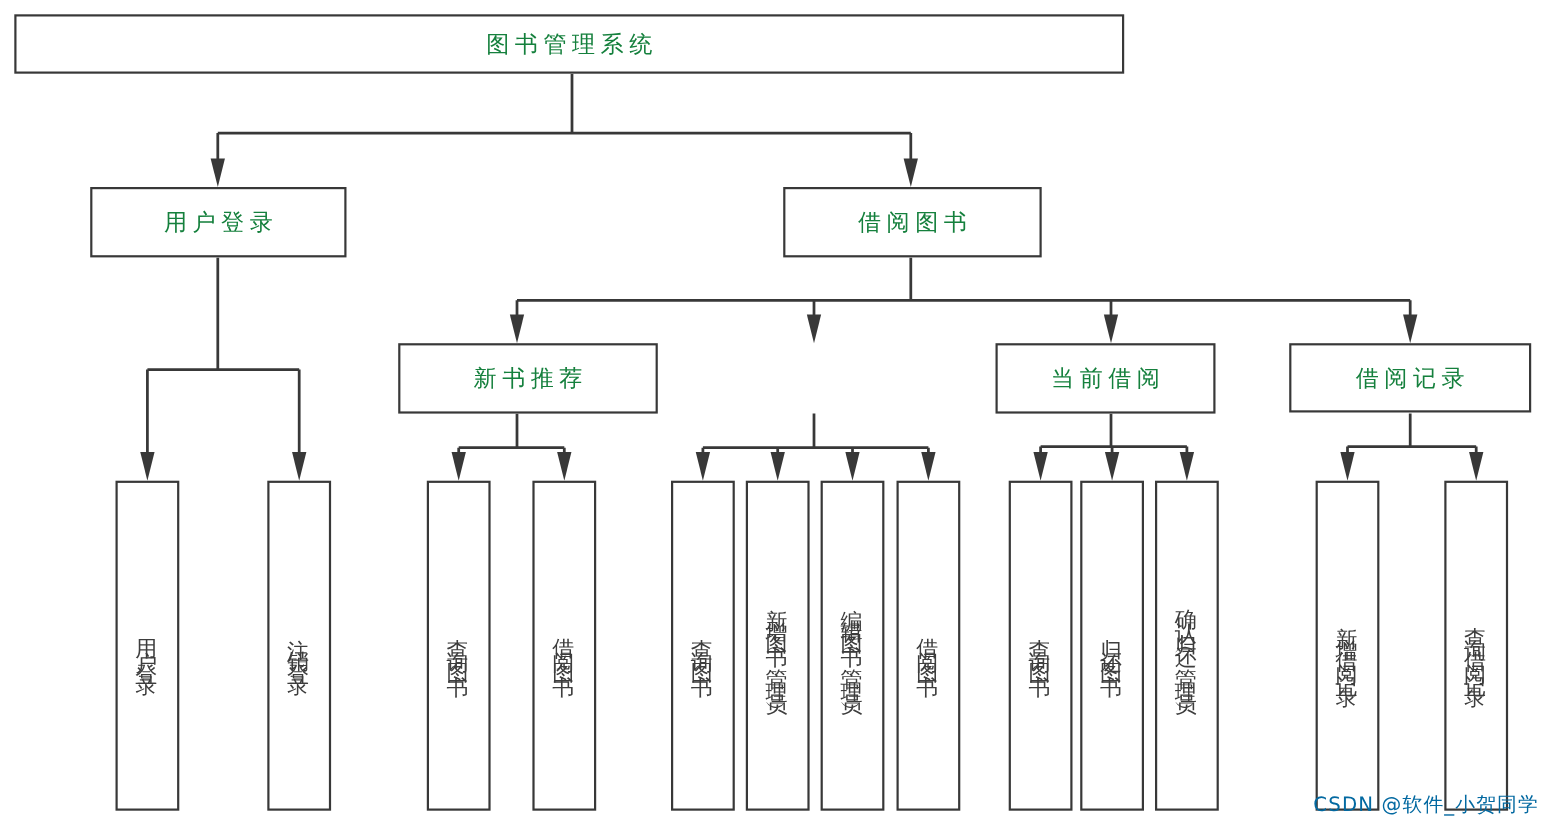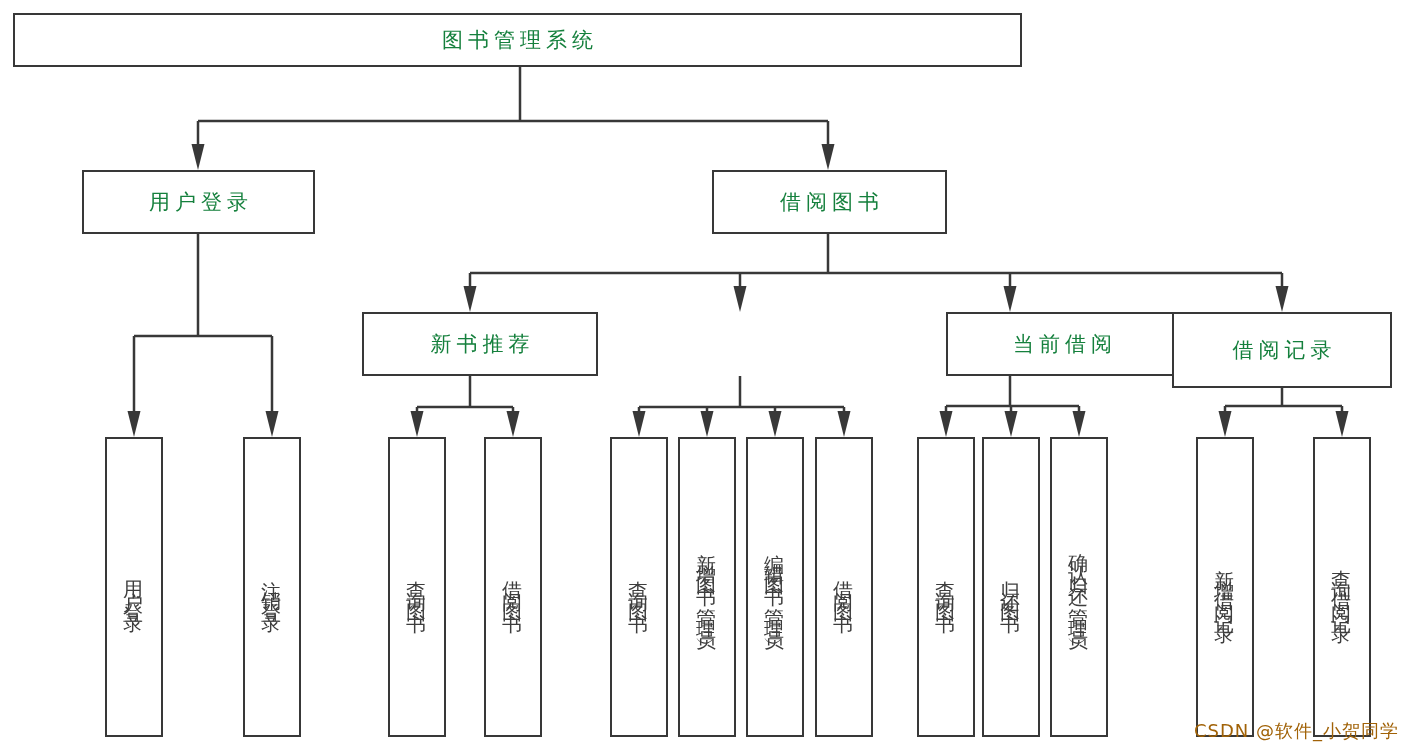--- a/index.html
+++ b/index.html
@@ -15,21 +15,21 @@
   }
   .hl{ 
     font-size:21px;letter-spacing:5px;margin-right:-5px;color:#15803d;white-space:nowrap;
   }
   .vl{ 
     writing-mode:vertical-rl;text-orientation:mixed;
     font-size:20px;letter-spacing:11px;color:#3d3d3d;white-space:nowrap;
   }
   #watermark{
     position:absolute;right:6px;top:719px;z-index:3;
-    font-size:18px;letter-spacing:1px;color:#a16207;white-space:nowrap;
+    font-size:18px;letter-spacing:1px;color:#0369a1;white-space:nowrap;
   }
 </style>
 </head>
 <body>
 
 <div id="canvas">
 
   <svg id="connectors" width="1405" height="747" viewBox="0 0 1405 747">
 
     <g>
@@ -87,24 +87,24 @@
   <div class="box" style="left:82px;top:170px;width:233px;height:64px">
     <span class="hl">用户登录</span>
   </div>
   <div class="box" style="left:712px;top:170px;width:235px;height:64px">
     <span class="hl">借阅图书</span>
   </div>
 
   <div class="box" style="left:362px;top:312px;width:236px;height:64px">
     <span class="hl">新书推荐</span>
   </div>
-  <div class="box" style="left:946px;top:312px;width:233px;height:64px">
+  <div class="box" style="left:905px;top:312px;width:200px;height:64px">
     <span class="hl">当前借阅</span>
   </div>
-  <div class="box" style="left:1172px;top:312px;width:220px;height:76px">
+  <div class="box" style="left:1172px;top:312px;width:220px;height:63px">
     <span class="hl">借阅记录</span>
   </div>
 
   <div class="box" style="left:105px;top:437px;width:58px;height:300px">
     <span class="vl">用户登录</span>
   </div>
   <div class="box" style="left:243px;top:437px;width:58px;height:300px">
     <span class="vl">注销登录</span>
   </div>
 

